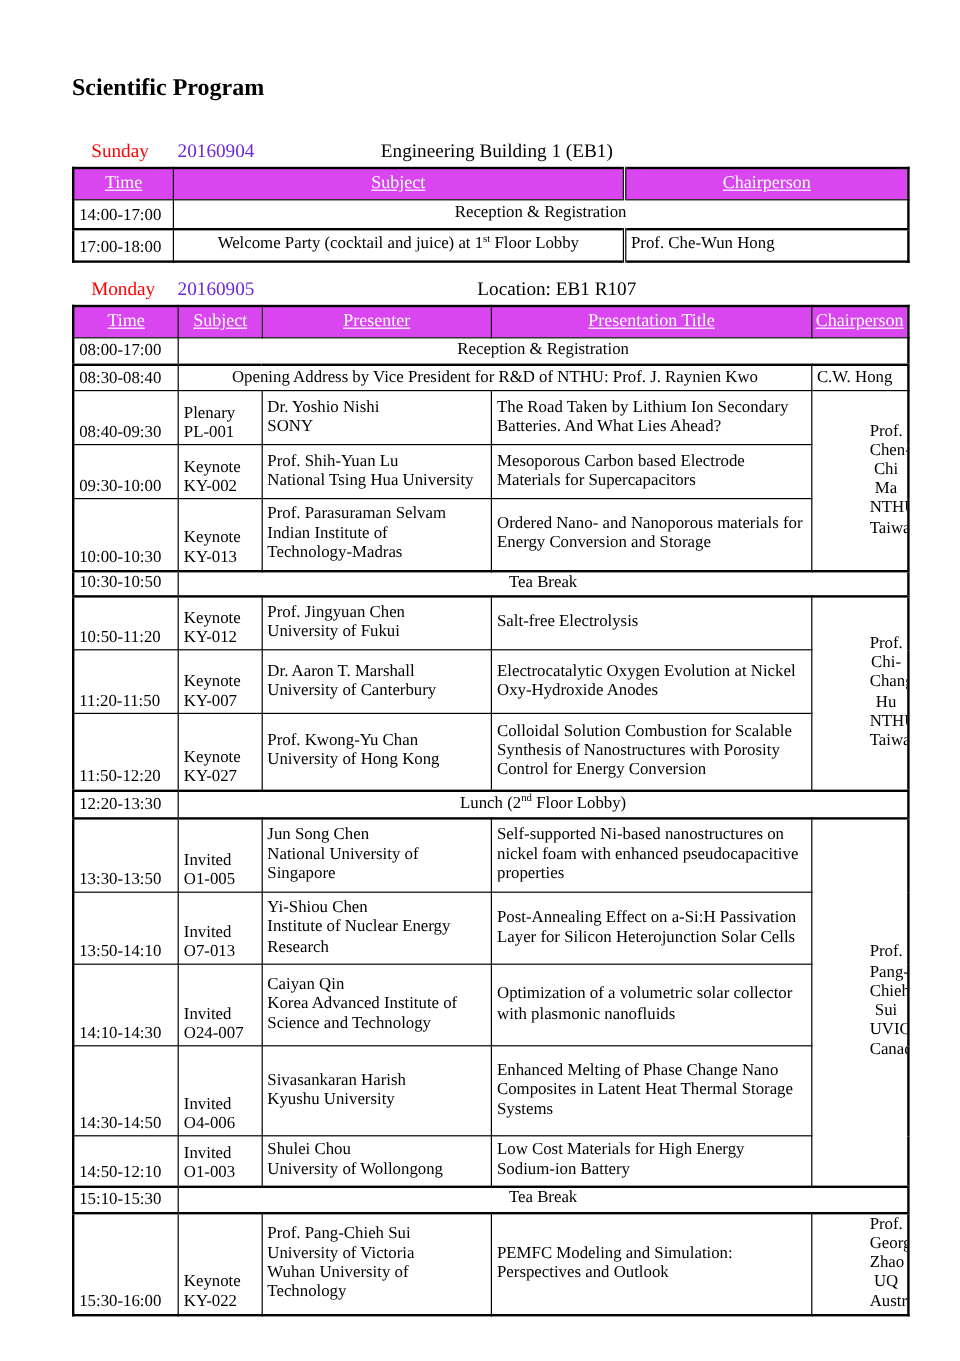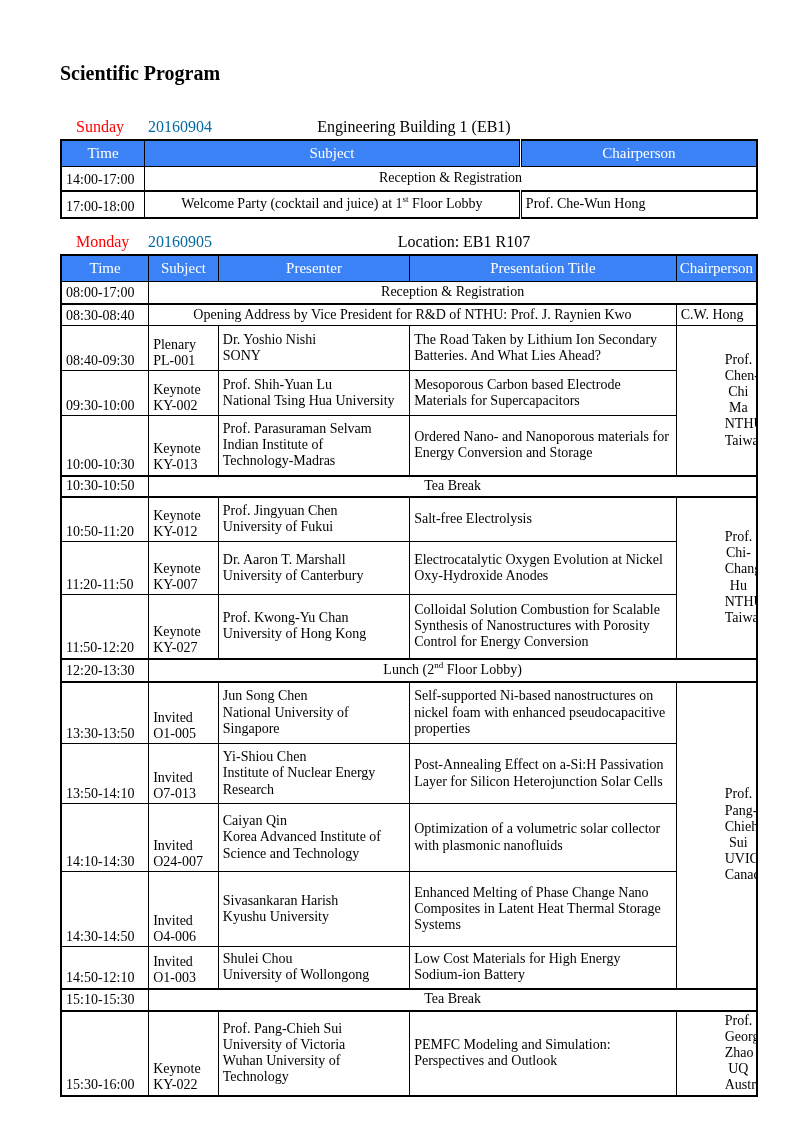--- a/index.html
+++ b/index.html
@@ -4,30 +4,30 @@
 <style>
   html,body { margin:0; padding:0; }
   body {
     width:800px; height:1134px; background:#ffffff; position:relative;
     font-family:"Liberation Serif","DejaVu Serif",serif; color:#000;
   }
   .page-title { position:absolute; left:60px; top:62px; font-size:20px; font-weight:bold; }
   .section { position:absolute; left:60px; width:698px; }
   .caption { position:relative; height:20px; font-size:16px; margin-bottom:1px; white-space:nowrap; }
   .caption .day  { position:absolute; left:16px; color:#ff0000; }
-  .caption .date { position:absolute; left:88px; color:#0369a1; }
+  .caption .date { position:absolute; left:88px; color:#6d28d9; }
   .caption .loc  { display:block; text-align:center; }
   .loc-sun { transform:translateX(5px); }
   .loc-mon { transform:translateX(55px); }
 
   table { border-collapse:collapse; width:698px; table-layout:fixed; border:2px solid #000; }
   td, th { border:1px solid #000; padding:1px 4px; font-size:14px; line-height:1.16; overflow:hidden; }
   th {
-    background:#3b82f6; color:#fff; font-weight:normal; font-size:15px;
-    text-align:center; padding:2px; height:21px;
+    background:#d946ef; color:#fff; font-weight:normal; font-size:15px;
+    text-align:center; padding:2px; height:21px;text-decoration:underline;
   }
   .time  { vertical-align:bottom; text-align:left; }
   .subj  { vertical-align:bottom; white-space:pre-line; }
   .pres  { vertical-align:middle; white-space:pre-line; }
   .ttl   { vertical-align:middle; }
   .chair { vertical-align:middle; text-align:center; white-space:pre-line;padding-left:48px; }
   .chair-left { vertical-align:middle; text-align:left; }
   .merged-left   { vertical-align:middle; text-align:center; }
   .merged-center { vertical-align:middle; text-align:center; }
   .dbl-left { border-left:3px double #000; }

